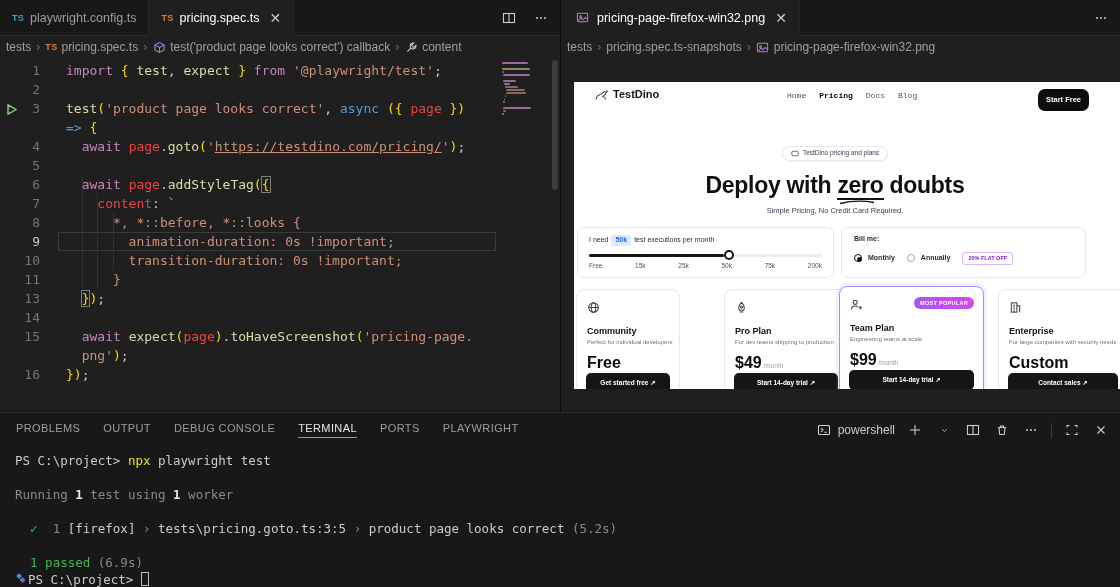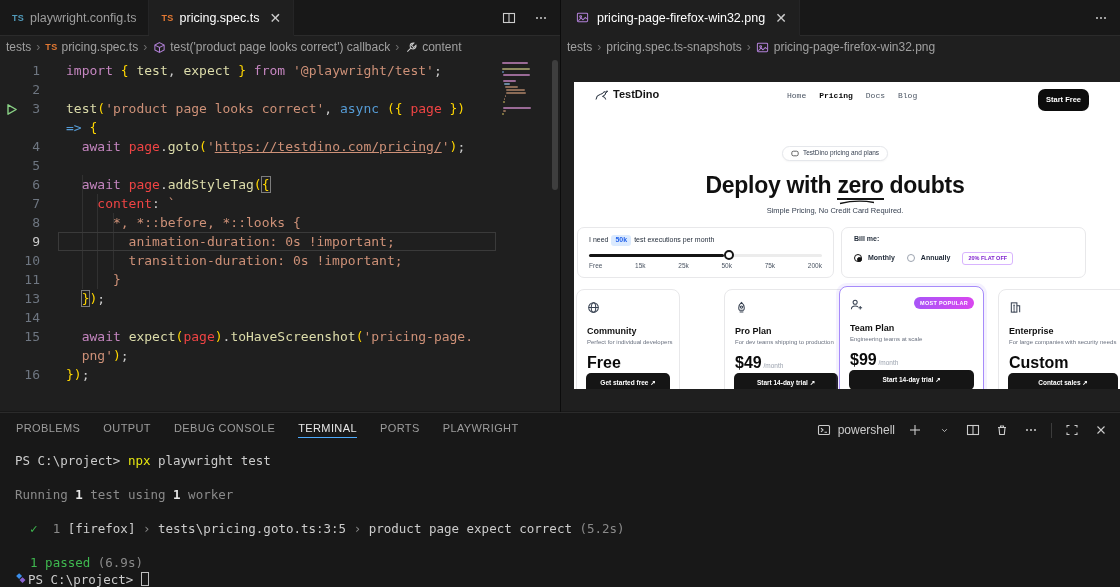--- a/index.html
+++ b/index.html
@@ -419,21 +419,21 @@
               <path d="M3.5 3.5 l7 7 M10.5 3.5 l-7 7"></path>
             </svg>
           </span>
         </div>
     </div>
     <div class="term" id="term-lines">
         <div class="term-line"><span class="t-fg">PS C:\project&gt; </span><span class="t-yel">npx</span><span class="t-fg"> playwright test</span></div>
         <div class="term-line"></div>
         <div class="term-line"><span class="t-dim">Running </span><span class="t-hi">1</span><span class="t-dim"> test using </span><span class="t-hi">1</span><span class="t-dim"> worker</span></div>
         <div class="term-line"></div>
-        <div class="term-line"><span class="t-grn">  ✓</span><span class="t-dim">  1 </span><span class="t-fg">[firefox]</span><span class="t-dim"> › </span><span class="t-fg">tests\pricing.goto.ts:3:5</span><span class="t-dim"> › </span><span class="t-fg">product page expect correct </span><span class="t-dim">(5.2s)</span></div>
+        <div class="term-line"><span class="t-grn">  ✓</span><span class="t-dim">  1 </span><span class="t-fg">[firefox]</span><span class="t-dim"> › </span><span class="t-fg">tests\pricing.goto.ts:3:5</span><span class="t-dim"> › </span><span class="t-fg">product page looks correct </span><span class="t-dim">(5.2s)</span></div>
         <div class="term-line"></div>
         <div class="term-line"><span class="t-grn">  1 passed</span><span class="t-dim"> (6.9s)</span></div>
         <div class="term-line"><span class="t-picon"><svg width="12" height="12" viewBox="0 0 12 12">
               <rect x="2" y="1" width="4.2" height="4.2" fill="#3b8eea" transform="rotate(45 4.1 3.1)"></rect>
               <rect x="5.4" y="5" width="4.2" height="4.2" fill="#8a63d2" transform="rotate(45 7.5 7.1)"></rect>
             </svg></span><span class="t-fg">PS C:\project&gt; </span><span class="t-cur"></span></div>
       </div>
   </div>
 
 </div>

